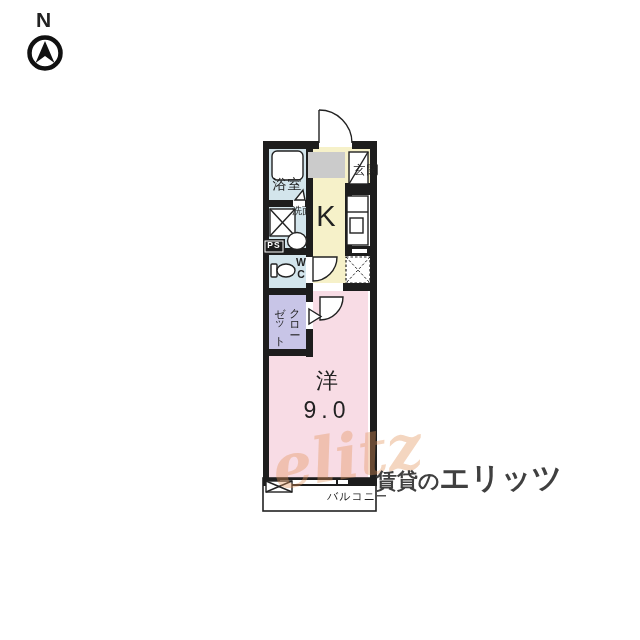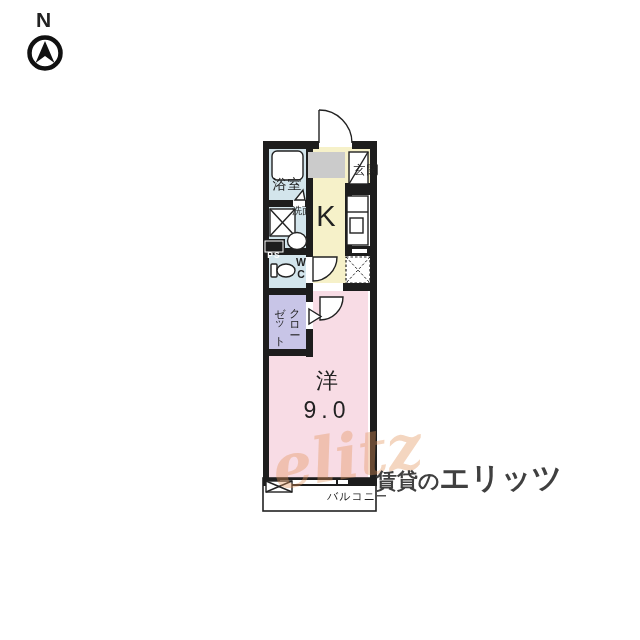--- a/index.html
+++ b/index.html
@@ -10,21 +10,21 @@
   .ctr{text-align:center;}
   .vtxt{writing-mode:vertical-rl;text-orientation:mixed;letter-spacing:2px;}
   .wall{fill:#1d1d1d;}
   .ln{stroke:#222;stroke-width:1.4;fill:none;}
   .sym{fill:#ffffff;stroke:#222;stroke-width:1.4;}
   .gap{fill:#ffffff;}
   #compass-n{left:36px;top:8px;font-size:21px;font-weight:bold;}
   #lbl-genkan{left:308px;top:162px;width:37px;font-size:12px;letter-spacing:1px;margin-left:40px;}
   #lbl-bath{left:269px;top:176px;width:37px;font-size:14px;letter-spacing:1px;}
   #lbl-senmen{left:292px;top:204px;font-size:10px;}
-  #lbl-ps{left:264px;top:250px;width:20px;font-size:8.5px;font-weight:bold;color:#fff;letter-spacing:1px;}
+  #lbl-ps{left:264px;top:240px;width:20px;font-size:8.5px;font-weight:bold;color:#fff;letter-spacing:1px;}
   #lbl-k{left:307px;top:200px;width:38px;font-size:29px;font-weight:400;}
   #lbl-wc{left:296px;top:256px;font-size:10.5px;font-weight:bold;line-height:12px;text-align:center;}
   #lbl-closet-r{left:287px;top:300px;font-size:11px;}
   #lbl-closet-l{left:272px;top:300px;font-size:11px;}
   #lbl-you{left:306px;top:366px;width:42px;font-size:22px;}
   #lbl-size{left:298px;top:397px;width:58px;font-size:23px;letter-spacing:5px;}
   #lbl-balcony{left:288px;top:489px;font-size:11px;letter-spacing:1px;margin-left:39px;}
   #wm-logo{left:272px;top:420px;font-size:62px;font-weight:bold;font-style:italic;
            font-family:"DejaVu Serif",serif;color:rgba(227,148,90,0.38);
            transform:rotate(-9deg);pointer-events:none;}

